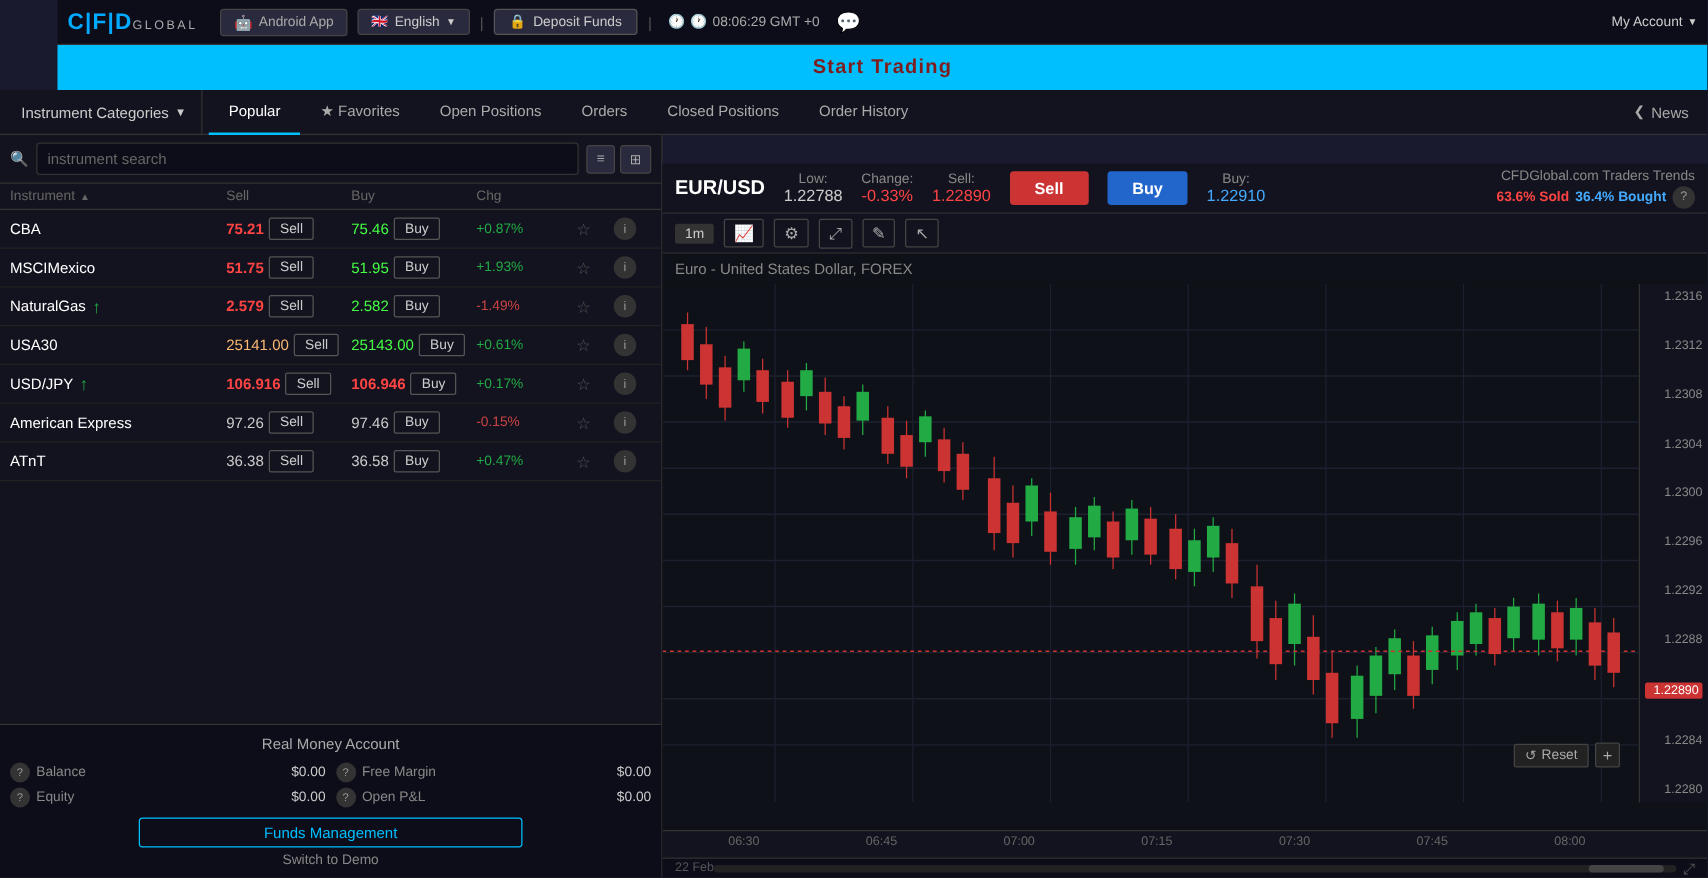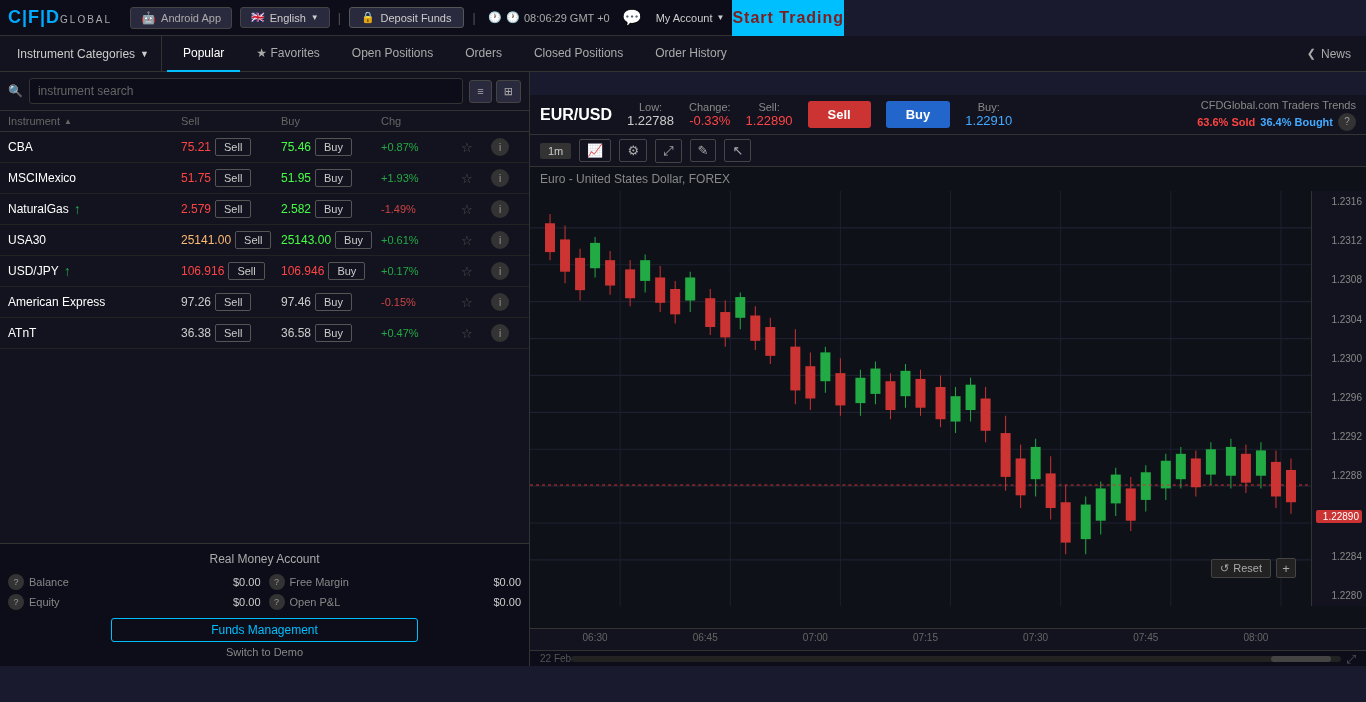--- a/index.html
+++ b/index.html
@@ -46,21 +46,21 @@
 
     
     .instruments-table { flex: 1; overflow-y: auto; }
     .table-header { display: grid; grid-template-columns: 1fr 100px 100px 80px 30px 30px; padding: 4px 8px; border-bottom: 1px solid #333; color: #666; font-size: 11px; }
     .table-header .col-instrument { display: flex; align-items: center; gap: 4px; }
     .table-header .col-instrument:after { content: "▲"; font-size: 8px; }
     .instrument-row { display: grid; grid-template-columns: 1fr 100px 100px 80px 30px 30px; padding: 6px 8px; border-bottom: 1px solid #222; align-items: center; cursor: pointer; }
     .instrument-name { color: #fff; font-size: 12px; display: flex; align-items: center; gap: 5px; }
     .arrow-up { color: #22aa44; font-size: 14px; }
     .sell-col { display: flex; align-items: center; gap: 4px; }
-    .sell-val { color: #ff4444; font-size: 12px; }
+    .sell-val { color: #ff4444; font-size: 12px; font-weight: bold; }
     .buy-val { color: #44ff44; font-size: 12px; }
     .sell-btn { background: transparent; border: 1px solid #555; color: #ccc; padding: 2px 8px; border-radius: 2px; cursor: pointer; font-size: 11px; }
     .buy-btn { background: transparent; border: 1px solid #555; color: #ccc; padding: 2px 8px; border-radius: 2px; cursor: pointer; font-size: 11px; }
     .chg-pos { color: #22aa44; font-size: 11px; }
     .chg-neg { color: #cc4444; font-size: 11px; }
     .star-btn { color: #555; cursor: pointer; font-size: 13px; }
     .info-btn { background: #333; border: none; color: #999; width: 18px; height: 18px; border-radius: 50%; cursor: pointer; font-size: 10px; display: flex; align-items: center; justify-content: center; }
 
     
     .account-section { border-top: 1px solid #333; padding: 8px; background: #0d0d1a; }
@@ -111,21 +111,21 @@
     .reset-bar { position: absolute; bottom: 50px; right: 70px; display: flex; align-items: center; gap: 5px; }
     .reset-btn { background: #222; border: 1px solid #444; color: #aaa; padding: 2px 8px; border-radius: 2px; cursor: pointer; font-size: 11px; display: flex; align-items: center; gap: 4px; }
     .zoom-btn { background: #222; border: 1px solid #444; color: #aaa; width: 20px; height: 20px; border-radius: 2px; cursor: pointer; font-size: 13px; display: flex; align-items: center; justify-content: center; }
     .scrollbar-area { background: #0d0d1a; height: 16px; border-top: 1px solid #333; display: flex; align-items: center; padding: 0 10px; position: relative; }
     .scrollbar-track { flex: 1; height: 6px; background: #222; border-radius: 3px; position: relative; }
     .scrollbar-thumb { position: absolute; right: 10px; width: 60px; height: 6px; background: #444; border-radius: 3px; cursor: pointer; }
   </style>
 </head>
 <body>
 
-<div style="display:flex; ">
+<div style="display:flex; flex-direction:column;padding-left:46px;">
   <div class="top-bar">
     <div class="logo">
       <span>C|F|D</span><small>GLOBAL</small>
     </div>
     <button class="android-btn">Android App</button>
     <div class="lang-selector">
       <span>🇬🇧</span>
       <span>English</span>
     </div>
     <span style="color:#555;">|</span>

